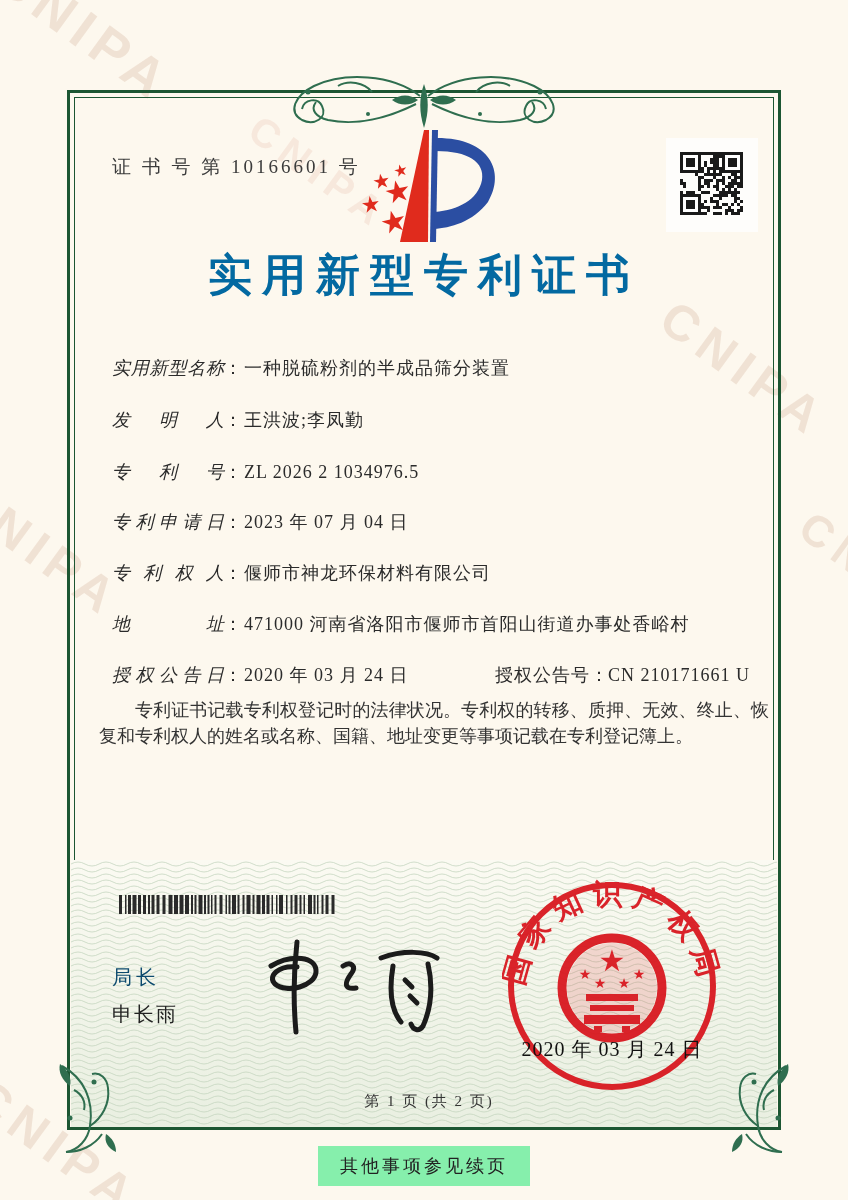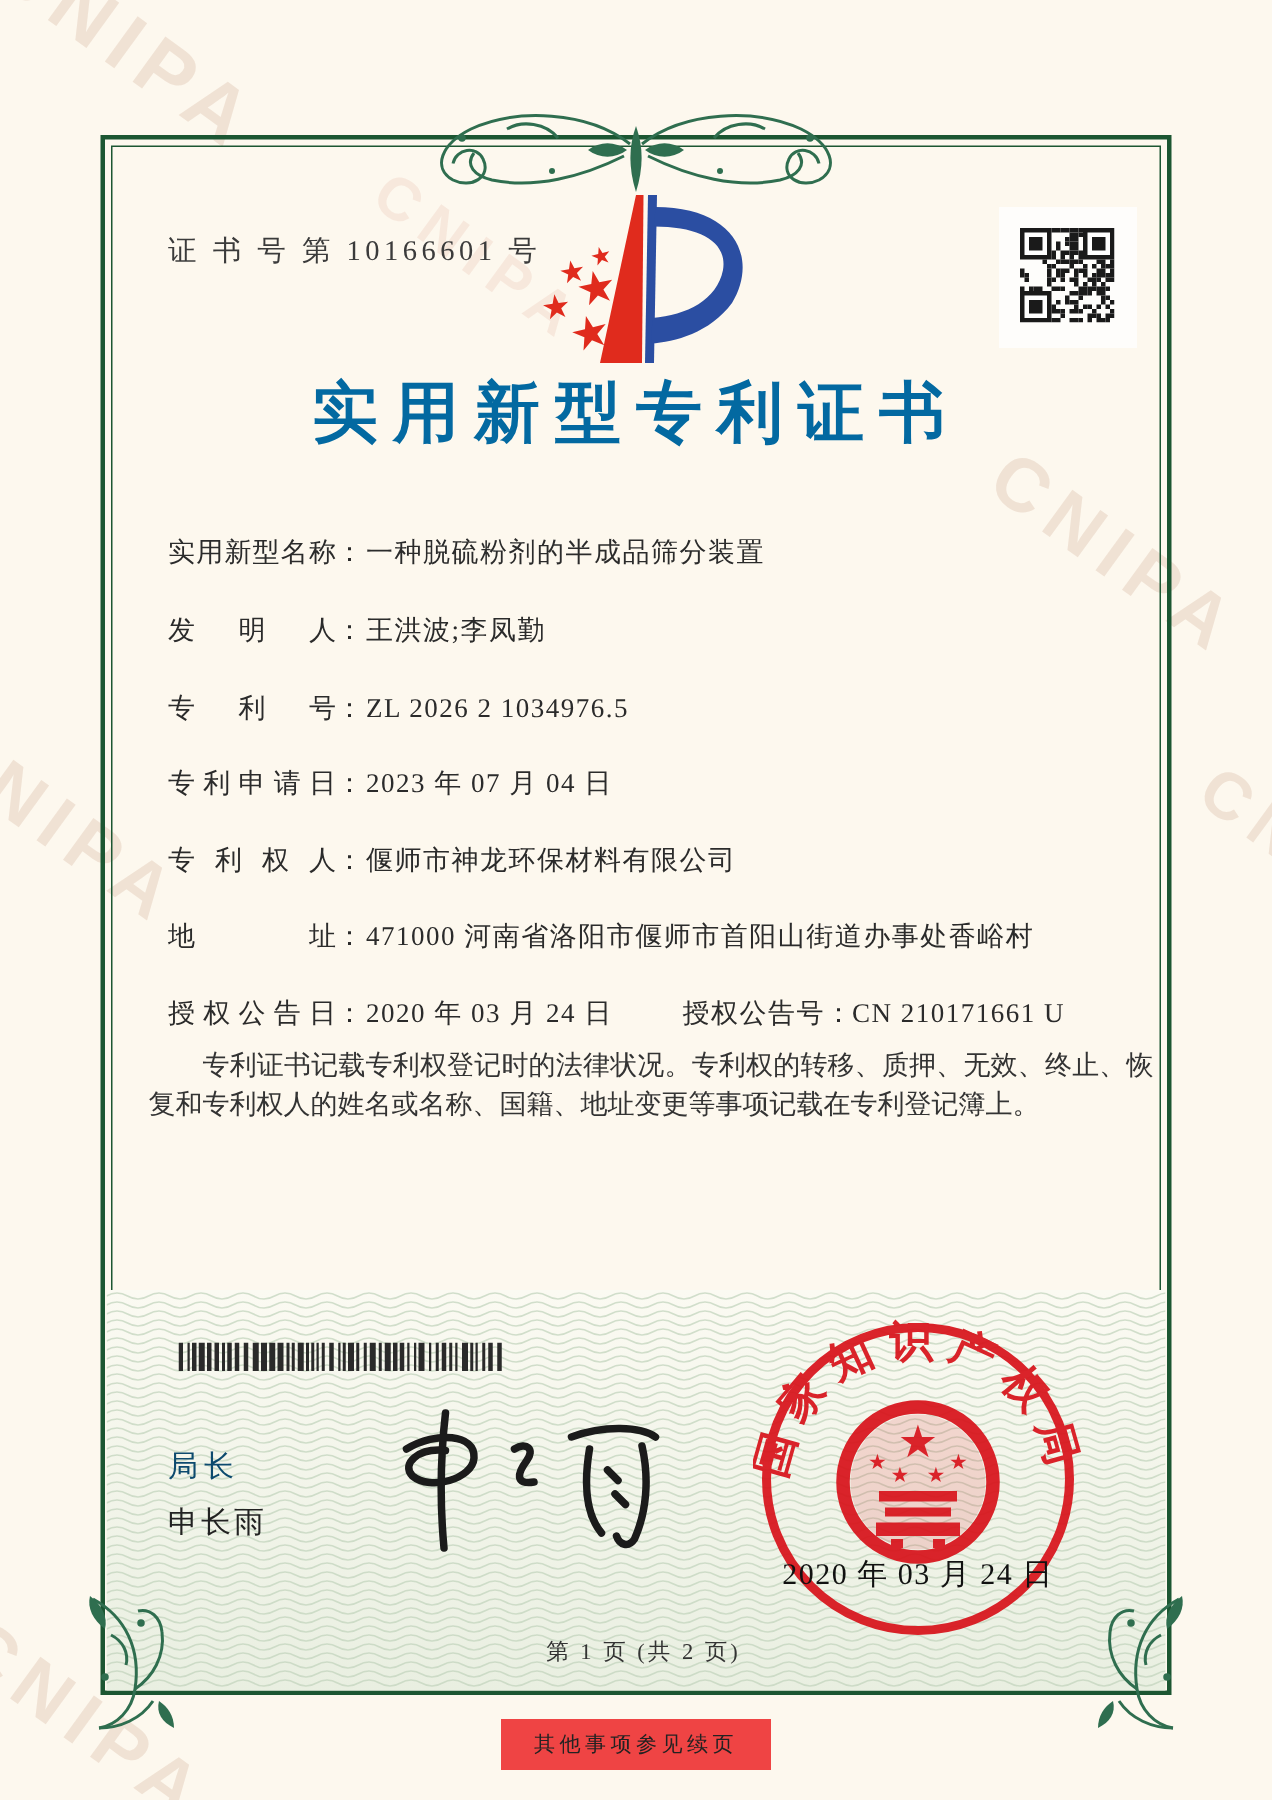--- a/index.html
+++ b/index.html
@@ -8,39 +8,39 @@
   .wm{position:absolute;font-family:"Liberation Sans","DejaVu Sans",sans-serif;font-weight:bold;
       color:rgba(214,180,158,0.32);letter-spacing:8px;transform:rotate(36deg);user-select:none;}
   .frame{position:absolute;left:67px;top:90px;width:708px;height:1034px;border:3px solid #1c5632;}
   .frame-inner{position:absolute;left:4px;top:4px;right:4px;bottom:4px;border:1px solid #1c5632;}
   .band{position:absolute;left:71px;top:860px;width:706px;height:267px;
         background:linear-gradient(#fbfaf2,#e9efe1);overflow:hidden;}
   .certno{position:absolute;left:112px;top:154px;font-size:19px;color:#3b3b3b;letter-spacing:3px;}
   .title{position:absolute;left:0;top:246px;width:100%;text-align:center;font-size:44px;
          font-weight:bold;color:#0369a1;letter-spacing:10px;}
   .row{position:absolute;left:112px;width:660px;font-size:18px;color:#2b2b2b;}
-  .row .lab{display:inline-block;width:112px;text-align:justify;text-align-last:justify;vertical-align:top;}
+  .row .lab{display:inline-block;width:112px;text-align:justify;text-align-last:justify;vertical-align:top;font-style:italic;}
   .row .colon{display:inline-block;width:20px;}
   .row .val{letter-spacing:1px;}
   .pair2{position:absolute;left:343px;top:0;}
-  .pair2 .lab2{letter-spacing:1px;}
+  .pair2 .lab2{letter-spacing:1px;margin-left:40px;}
   .paras{position:absolute;left:99px;top:697px;width:670px;font-size:18px;line-height:26px;
          color:#333;text-align:justify;}
   .paras p{margin:0;text-indent:2em;}
   .barcode{position:absolute;left:119px;top:895px;}
   .signer-title{position:absolute;left:112px;top:964px;font-size:20px;color:#0c4a6e;letter-spacing:4px;}
   .signer-name{position:absolute;left:112px;top:1001px;font-size:20px;color:#222;letter-spacing:2px;}
   .sig{position:absolute;left:235px;top:936px;}
   .seal{position:absolute;left:502px;top:876px;}
   .seal-date{position:absolute;left:502px;top:1036px;width:220px;text-align:center;font-size:20px;
              color:#111;letter-spacing:1px;z-index:5;}
   .pagefoot{position:absolute;left:67px;top:1092px;width:724px;text-align:center;font-size:15px;
             color:#333;letter-spacing:2px;}
   .note-wrap{position:absolute;left:0;top:1146px;width:100%;text-align:center;}
-  .note{display:inline-block;background:#ef4444;padding:8px 22px;font-size:14px;color:#222;letter-spacing:3px;}
+  .note{display:inline-block;background:#86efac;padding:8px 22px;font-size:18px;color:#222;letter-spacing:3px;}
   .qrbox{position:absolute;left:666px;top:138px;width:92px;height:94px;background:#fefdfb;}
   .qrbox svg{position:absolute;left:14px;top:14px;}
   .logo{position:absolute;left:338px;top:124px;}
   .orn-top{position:absolute;left:272px;top:70px;}
   .orn-bl{position:absolute;left:50px;top:1060px;}
   .orn-br{position:absolute;left:720px;top:1060px;transform:scaleX(-1);}
 </style>
 </head>
 <body>
 

